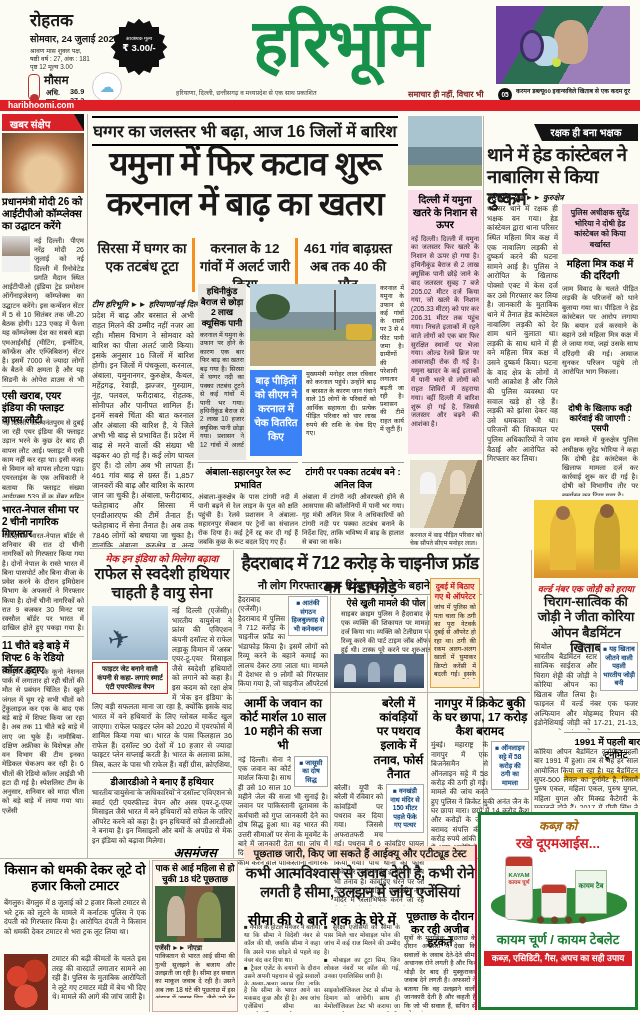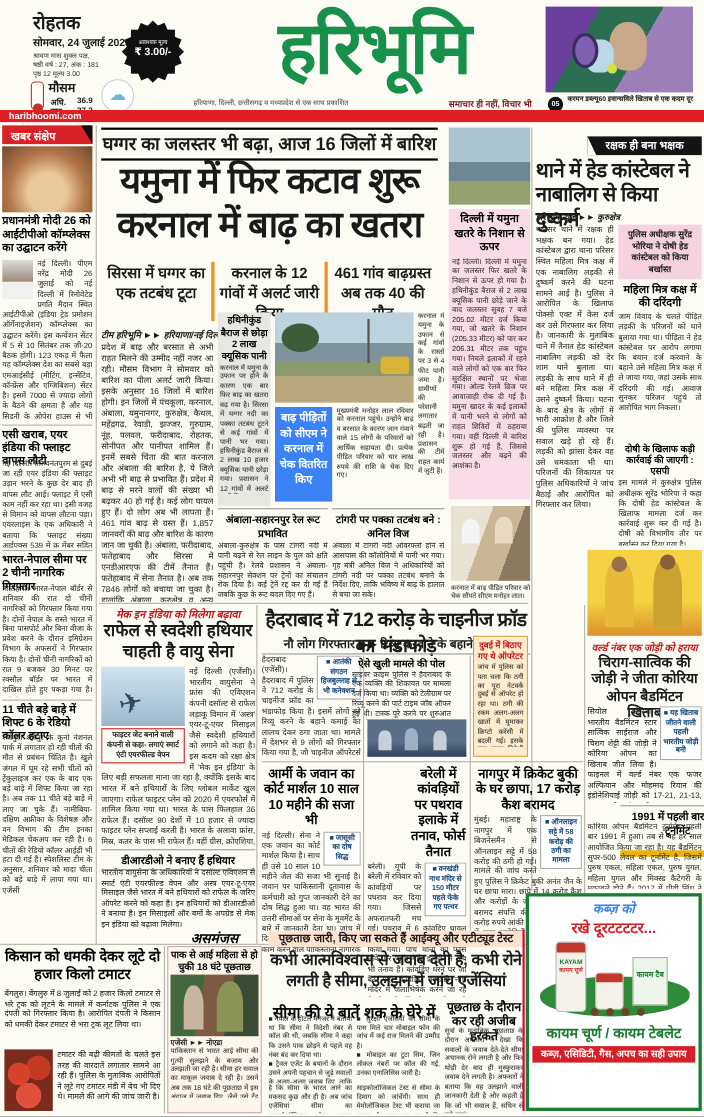--- a/index.html
+++ b/index.html
@@ -185,21 +185,21 @@
   </div>
   <div class="abs bt" style="left:92px;top:788px;width:140px;height:66px;font-size:7.2px;">भारतीय वायुसेना के अधिकारियों ने दसॉल्ट एविएशन से स्मार्ट एंटी एयरफील्ड वेपन और अस्त्र एयर-टू-एयर मिसाइल जैसे भारत में बने हथियारों को राफेल के जरिए ऑपरेट करने को कहा है। इन हथियारों को डीआरडीओ ने बनाया है। इन मिसाइलों और बमों के अपग्रेड से मेक इन इंडिया को बढ़ावा मिलेगा।</div>
   <div class="abs subt" style="left:92px;top:772px;width:140px;font-size:9.5px;border-bottom:1px solid #999;padding-bottom:2px;">डीआरडीओ ने बनाए हैं हथियार</div>
 
   <div class="abs c" style="left:238px;top:550px;width:244px;font-size:17.5px;font-weight:900;letter-spacing:-0.5px;">हैदराबाद में 712 करोड़ के चाइनीज फ्रॉड का भंडाफोड़</div>
   <div class="abs c" style="left:238px;top:577px;width:244px;font-size:11px;font-weight:bold;border-bottom:1px solid #999;padding-bottom:2px;">नौ लोग गिरफ्तार ▶▶ रिव्यू करवाने के बहाने ठगते थे</div>
   <div class="abs bt" style="left:238px;top:596px;width:90px;height:94px;font-size:7.1px;">
     <span class="inset" style="width:34px;">■ आतंकी संगठन हिजबुल्लाह से भी कनेक्शन</span>
     <span>हैदराबाद (एजेंसी)। हैदराबाद में पुलिस ने 712 करोड़ के चाइनीज फ्रॉड का भंडाफोड़ किया है। इसमें लोगों को रिव्यू करने के बहाने कमाई का लालच देकर ठगा जाता था। मामले में देशभर से 9 लोगों को गिरफ्तार किया गया है, जो चाइनीज ऑपरेटर्स के इशारे पर काम करते थे। पुलिस के मुताबिक, फ्रॉड से जुड़े कुछ क्रिप्टो वॉलेट ट्रांजैक्शन्स का आतंकी संगठन हिजबुल्लाह के वॉलेट से भी कनेक्शन मिला है।</span>
   </div>
-  <div class="abs" style="left:320px;top:596px;width:90px;">
+  <div class="abs" style="left:341px;top:596px;width:90px;">
     <div class="c hd" style="font-size:9px;">ऐसे खुली मामले की पोल</div>
     <div class="bt" style="font-size:6.8px;margin-top:1px;height:44px;">साइबर क्राइम पुलिस ने हैदराबाद के एक व्यक्ति की शिकायत पर मामला दर्ज किया था। व्यक्ति को टेलीग्राम पर रिव्यू करने की पार्ट टाइम जॉब ऑफर हुई थी। टास्क पूरे करने पर शुरुआत में उसे अच्छा रिटर्न दिया गया। धीरे-धीरे उसने 28 लाख रुपये गंवा दिए। जांच में रकम इंडोनेशिया और दुबई के खातों में ट्रांसफर होने का पता चला।</div>
   </div>
   <div class="photo" style="left:334px;top:654px;width:90px;height:34px;background:linear-gradient(#5a6e88 0 60%,#30415a);">
     <div style="position:absolute;left:10px;top:10px;width:12px;height:18px;background:#c7cfd8;border-radius:40% 40% 0 0;"></div>
     <div style="position:absolute;left:34px;top:8px;width:12px;height:20px;background:#9fb0c2;border-radius:40% 40% 0 0;"></div>
     <div style="position:absolute;left:60px;top:10px;width:12px;height:18px;background:#c7cfd8;border-radius:40% 40% 0 0;"></div>
   </div>
   <div class="abs orangeco" style="left:430px;top:578px;width:50px;height:110px;padding:3px;box-sizing:border-box;">
     <div class="c" style="font-size:7.8px;font-weight:bold;color:#c41b1e;line-height:1.25;">दुबई में बिठाए गए थे ऑपरेटर</div>
@@ -265,22 +265,22 @@
       <div>■ मोबाइल का टूटा सिम, जिन लोकल नंबरों पर कॉल की गई, उनका एनालिसिस जारी है।</div>
     </div>
   </div>
   <div class="abs bt" style="left:244px;top:986px;width:76px;height:26px;font-size:6.2px;">है कि सीमा के भारत आने का मकसद कुछ और ही है। अब जांच एजेंसियां सीमा का साइकोलॉजिकल टेस्ट करवा सकती हैं। इसी को लेकर एजेंसियों के बीच मंथन चल रहा है। एजेंसियां आईक्यू, एटिट्यूड और</div>
   <div class="abs bt" style="left:324px;top:986px;width:76px;height:26px;font-size:6.2px;">साइकोलॉजिकल टेस्ट से सीमा के दिमाग को जांचेंगी। साथ ही मेमोलॉजिकल टेस्ट भी कराया जा सकता है। माना जा रहा है कि एजेंसियां टेस्ट की इजाजत के लिए जल्द ही कोर्ट जाएंगी।</div>
   <div class="abs c hd" style="left:404px;top:910px;width:72px;font-size:11px;line-height:1.2;">पूछताछ के दौरान कर रही अजीब हरकतें</div>
   <div class="abs bt" style="left:404px;top:934px;width:72px;height:78px;font-size:6.4px;">सूत्रों के मुताबिक, पूछताछ के दौरान अफसरों ने देखा कि सवालों के जवाब देते-देते सीमा अचानक रोने लगती है और फिर थोड़ी देर बाद ही मुस्कुराकर जवाब देने लगती है। अफसरों ने बताया कि वह उलझाने वाली जानकारी देती है और कहती है कि जो भी सवाल हैं, सचिन से पूछे जाएं।</div>
 
   <div class="abs" style="left:475px;top:845px;width:2px;height:165px;background:#e4003a;"></div>
   <div class="abs" style="left:478px;top:812px;width:160px;height:198px;border:3px solid #1b7c33;background:#fff;box-sizing:border-box;text-align:center;">
-    <div style="font-size:12px;font-weight:bold;font-style:italic;color:#3b82f6;margin-top:2px;">कब्ज़ को</div>
-    <div style="font-size:13.5px;font-weight:900;color:#d42027;">रखे दूरटटटटर...</div>
+    <div style="font-size:12px;font-weight:bold;font-style:italic;color:#a16207;margin-top:2px;">कब्ज़ को</div>
+    <div style="font-size:13.5px;font-weight:900;color:#d42027;">रखे दूएमआईस...</div>
     <div style="position:relative;width:150px;height:74px;margin:2px auto 0;">
       <div style="position:absolute;left:8px;top:34px;width:136px;height:36px;background:#2f8a3a;border-radius:50% 45% 55% 50%;"></div>
       <div style="position:absolute;left:22px;top:2px;width:26px;height:62px;background:#f4f1ea;border:1px solid #bbb;border-radius:4px;">
         <div style="width:26px;height:9px;background:#c0392b;border-radius:3px 3px 0 0;"></div>
         <div style="font-size:6px;font-weight:bold;color:#1b7c33;margin-top:6px;">KAYAM</div>
         <div style="font-size:5.5px;font-weight:bold;color:#c0392b;">कायम चूर्ण</div>
       </div>
       <div style="position:absolute;left:58px;top:30px;width:24px;height:32px;background:#f4f1ea;border:1px solid #bbb;border-radius:4px;">
         <div style="width:24px;height:8px;background:#c0392b;border-radius:3px 3px 0 0;"></div>
       </div>

